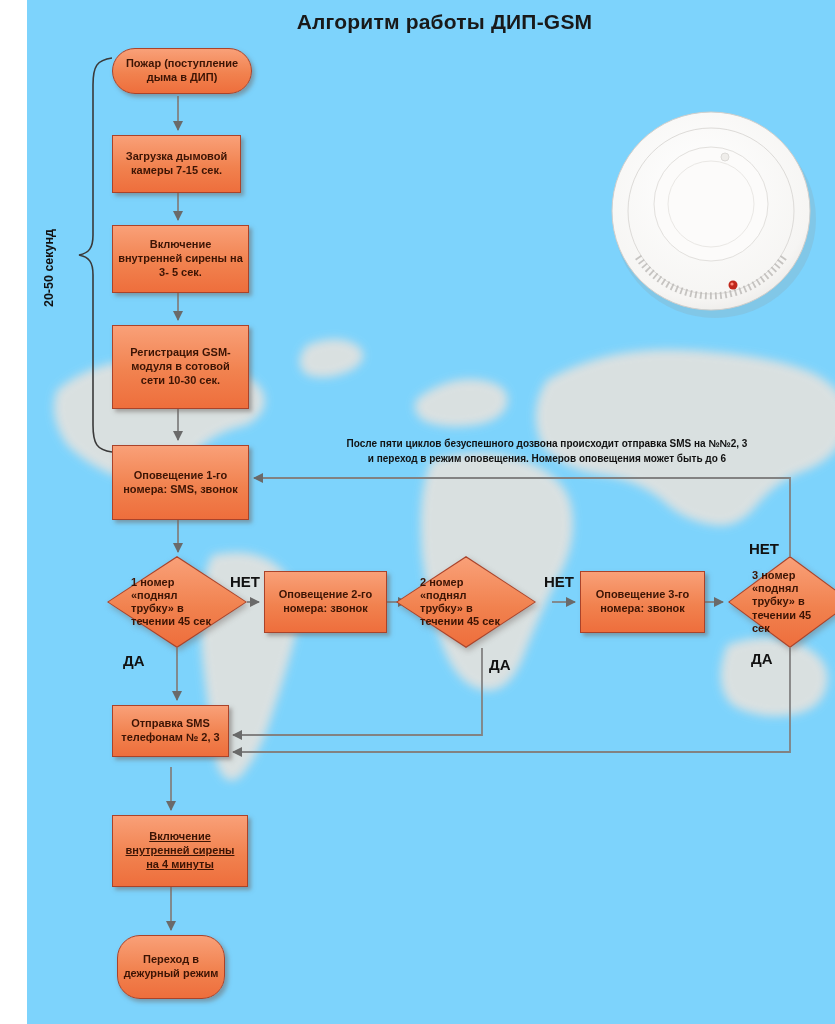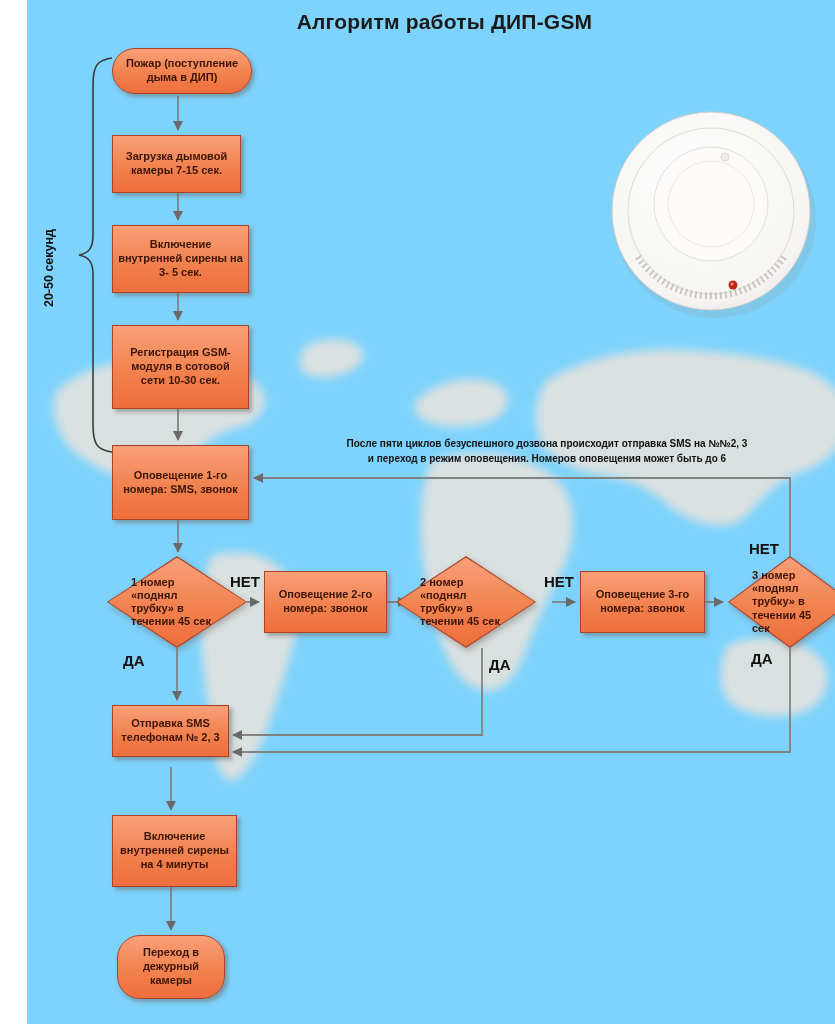--- a/index.html
+++ b/index.html
@@ -170,21 +170,21 @@
   <div class="flow-label" style="left:517px;top:573px;">НЕТ</div>
   <div class="flow-label" style="left:722px;top:540px;">НЕТ</div>
   <div class="flow-label" style="left:96px;top:652px;">ДА</div>
   <div class="flow-label" style="left:462px;top:656px;">ДА</div>
   <div class="flow-label" style="left:724px;top:650px;">ДА</div>
 
   <div class="box" style="left:85px;top:705px;width:117px;height:52px;">
     <span>Отправка SMS телефонам № 2, 3</span>
   </div>
 
-  <div class="box" style="left:85px;top:815px;width:125px;height:72px;">
+  <div class="box" style="left:85px;top:815px;width:136px;height:72px;text-decoration:underline;">
     <span>Включение внутренней сирены на 4 минуты</span>
   </div>
 
   <div class="box terminator" style="left:90px;top:935px;width:108px;height:64px;">
-    <span>Переход в дежурный камеры</span>
+    <span>Переход в дежурный режим</span>
   </div>
 
 </div>
 
 </body></html>

